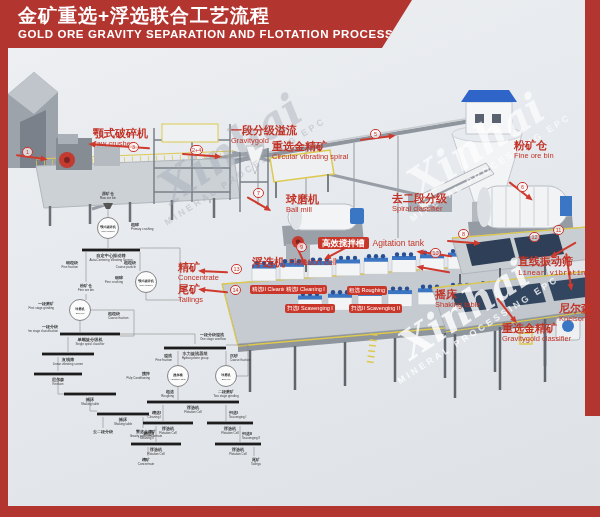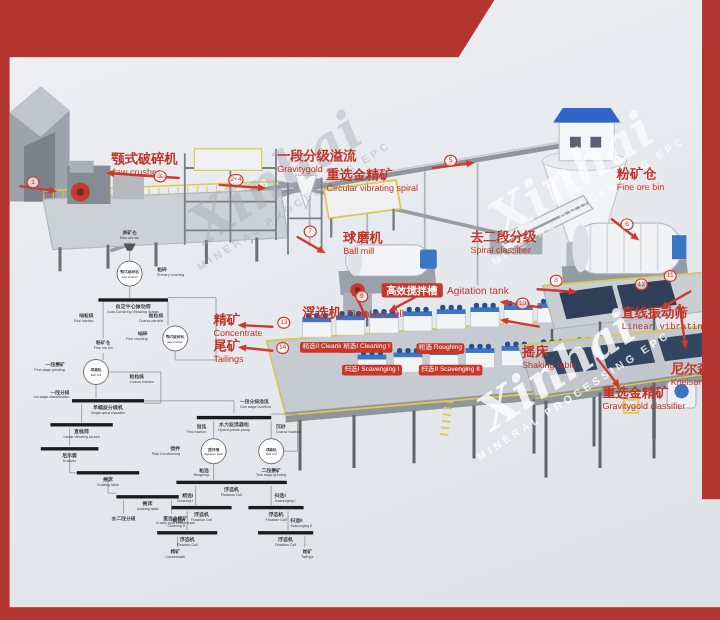--- a/index.html
+++ b/index.html
@@ -576,18 +576,20 @@
       <div class="arr" style="left: 450px; top: 271px; width: 28px; transform: rotate(190deg);"></div>
       <div class="arr" style="left: 576px; top: 241px; width: 24px; transform: rotate(150deg);"></div>
       <div class="arr" style="left: 566px; top: 252px; width: 32px; transform: rotate(82deg);"></div>
       <div class="arr" style="left: 497px; top: 297px; width: 26px; transform: rotate(52deg);"></div>
       <div class="arr" style="left: 352px; top: 243px; width: 26px; transform: rotate(152deg);"></div>
       <div class="arr" style="left: 228px; top: 271px; width: 24px; transform: rotate(183deg);"></div>
       <div class="arr" style="left: 228px; top: 291px; width: 24px; transform: rotate(186deg);"></div>
     </div>
 
   <div id="header">
+    <div id="title-zh">金矿重选+浮选联合工艺流程</div>
+    <div id="title-en">GOLD ORE GRAVITY SEPARATION AND FLOTATION PROCESS</div>
   </div>
 
   <div class="strip" id="strip-left"></div>
   <div class="strip" id="strip-right"></div>
   <div class="strip" id="strip-bottom"></div>
 </div>
 
 </body></html>

